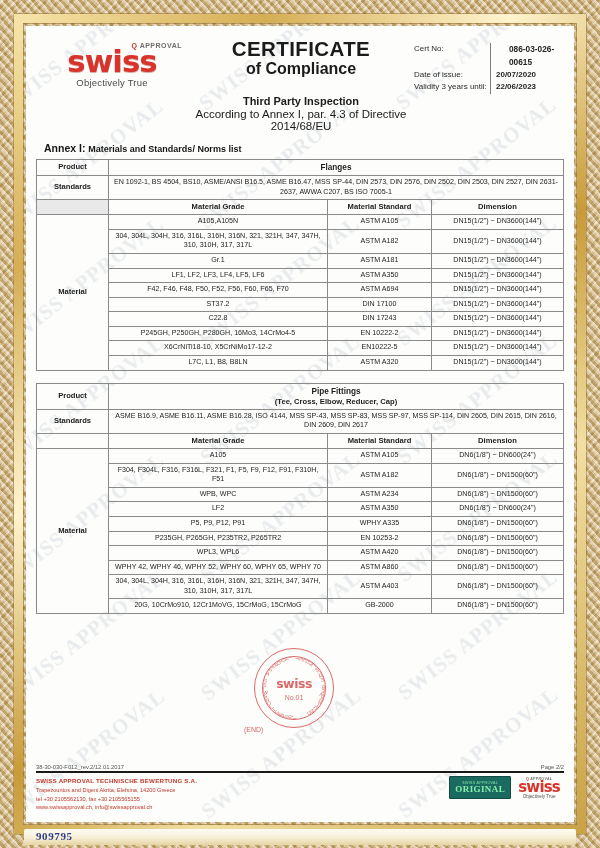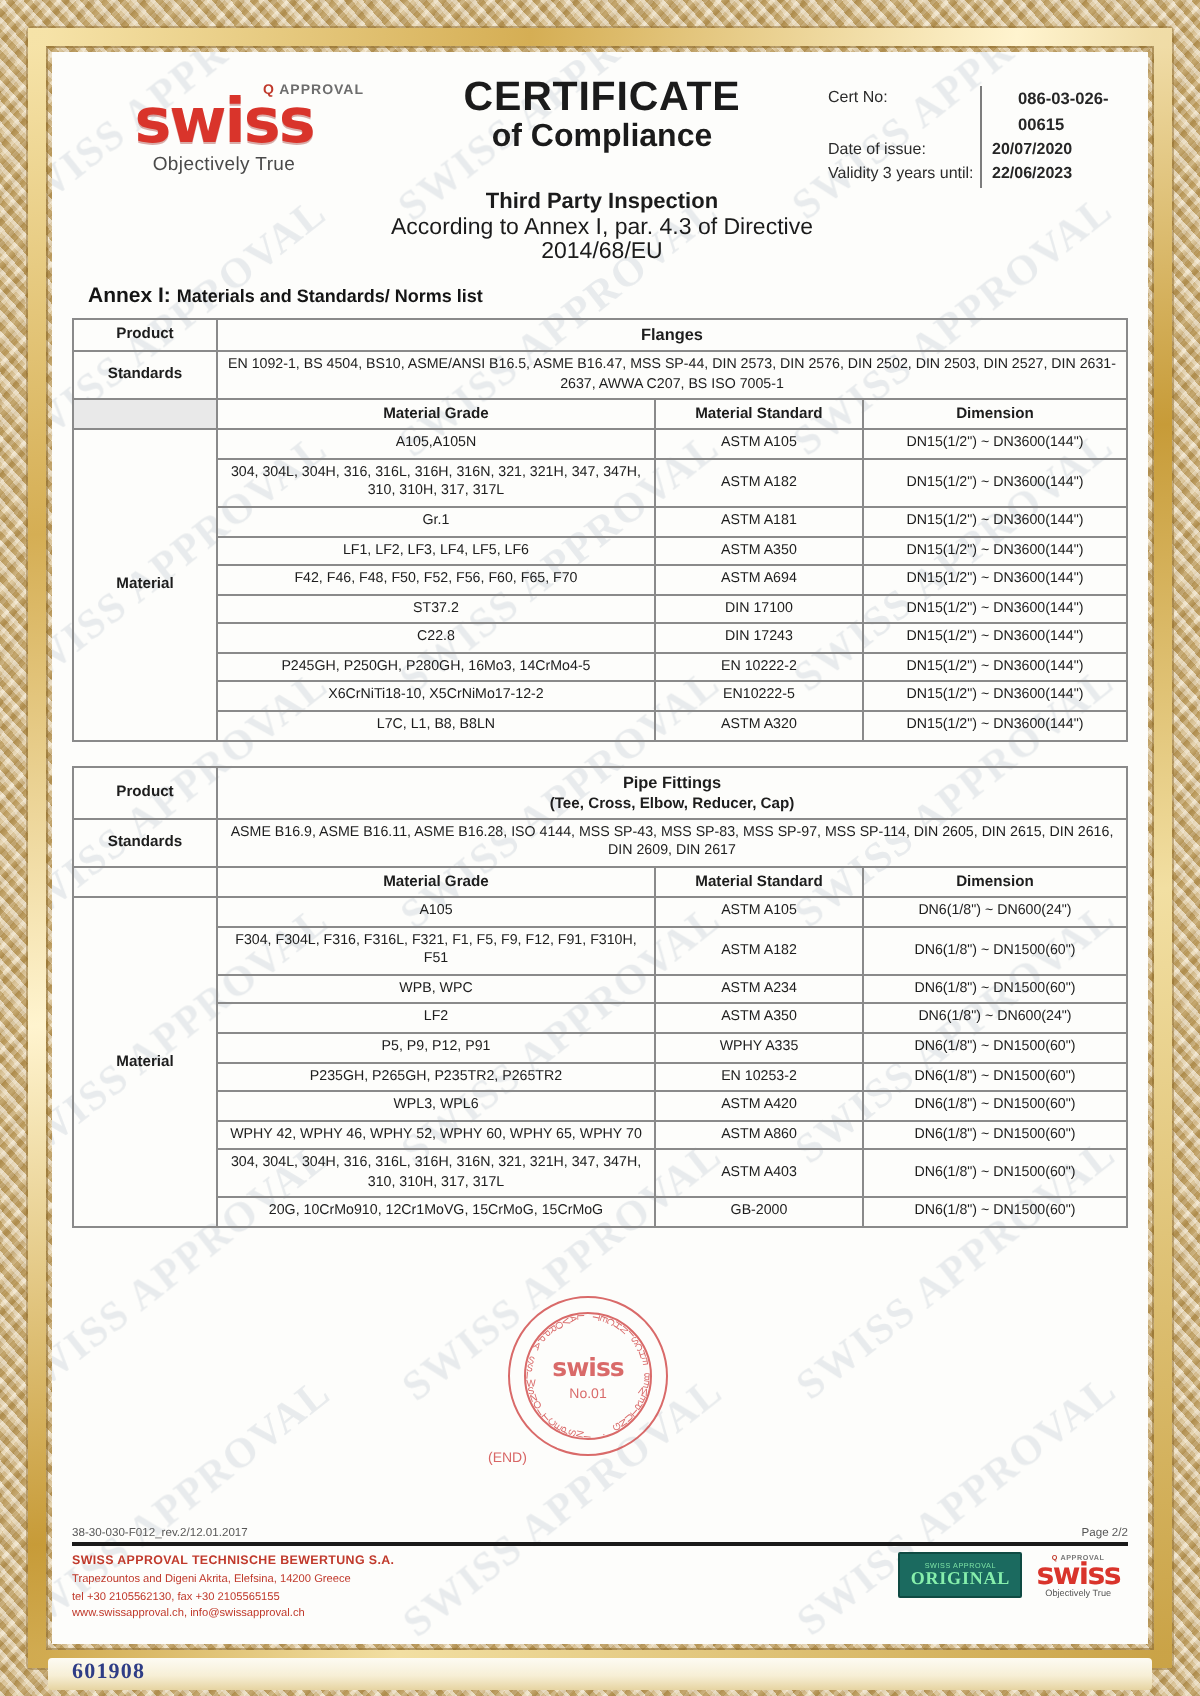--- a/index.html
+++ b/index.html
@@ -478,14 +478,14 @@
               <div class="t">Objectively True</div>
             </div>
           </div>
         </div>
       </div>
 
     </div>
   </div>
 
   <div id="serial-strip"></div>
-  <div id="serial">601908</div>
+  <div id="serial">909795</div>
 </div>
 
 </body></html>

